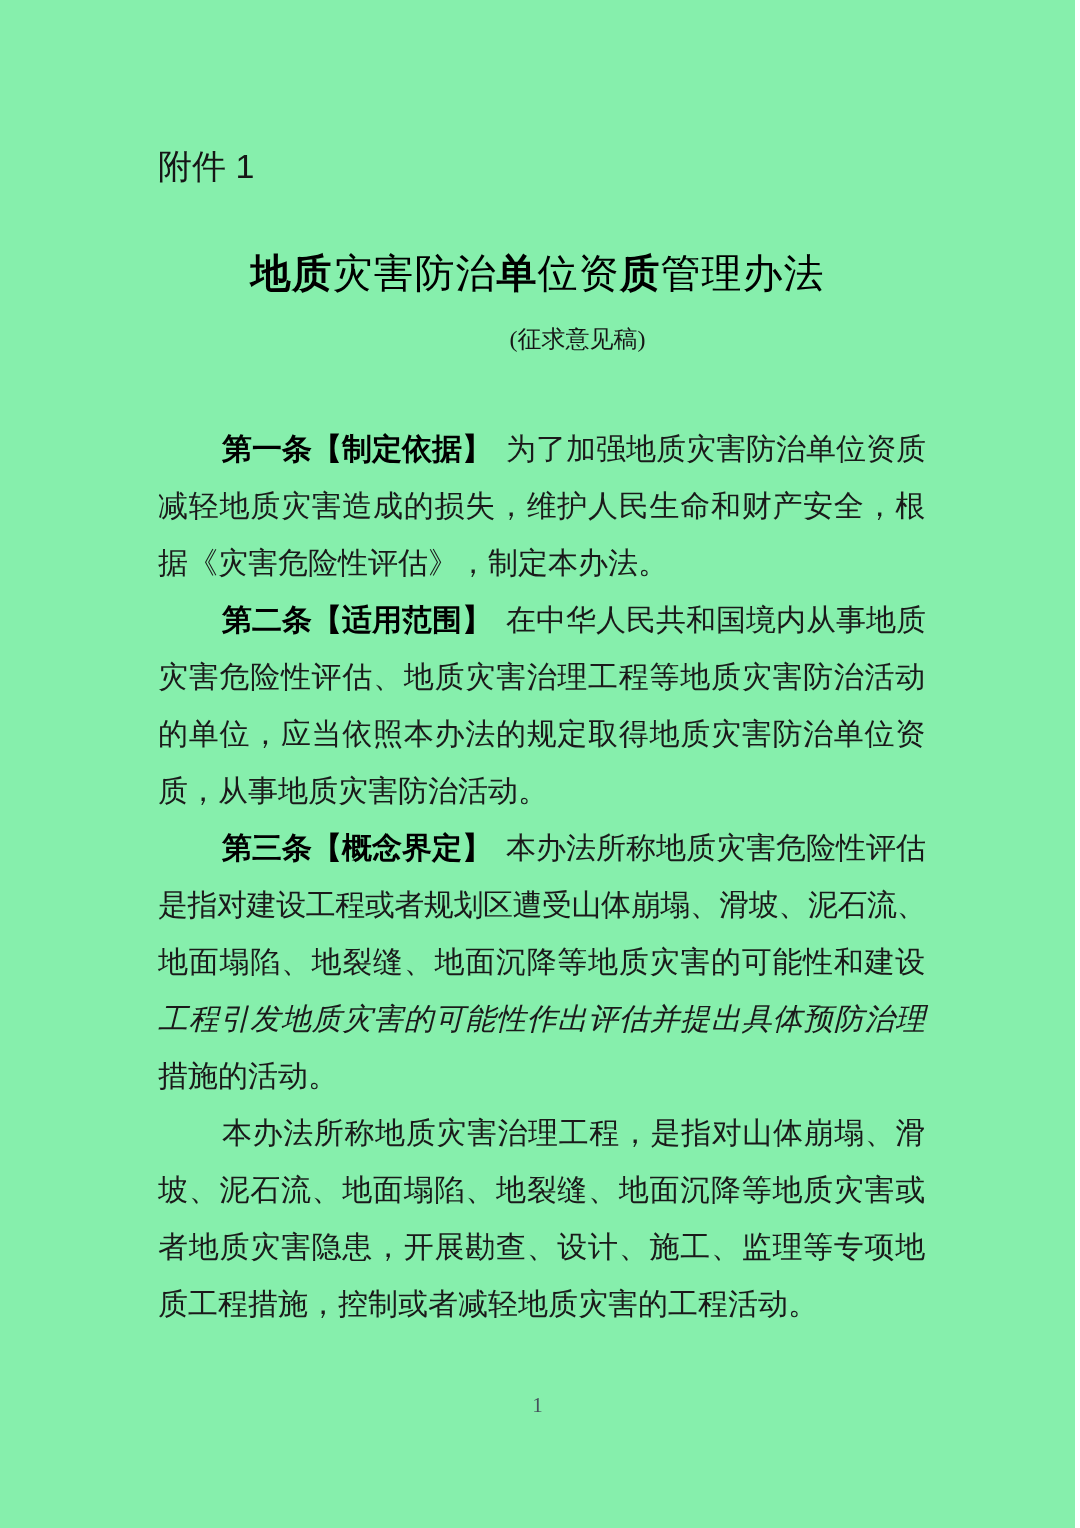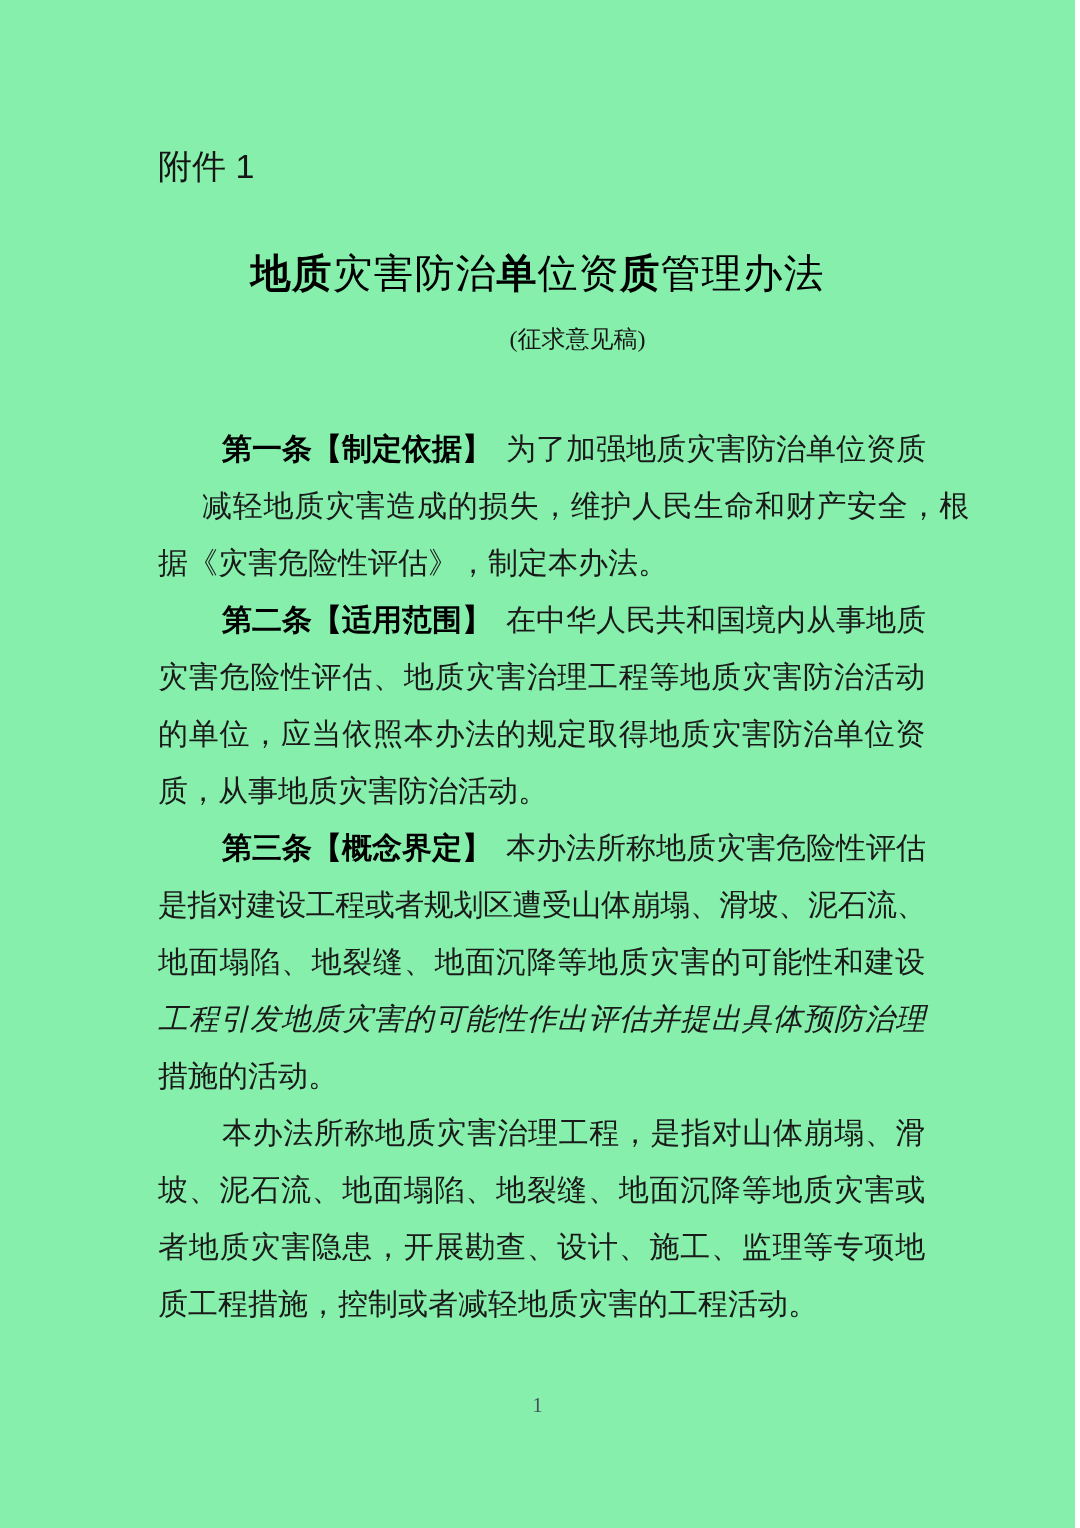--- a/index.html
+++ b/index.html
@@ -43,21 +43,21 @@
 
 <div class="page">
   <div class="attachment">附件 1</div>
 
   <h1 class="title"><span class="seg-bold">地质</span><span>灾害防治</span><span class="seg-bold">单</span><span>位资</span><span class="seg-bold">质</span><span>管理办法</span></h1>
 
   <div class="subtitle">(征求意见稿)</div>
 
   <div class="body-text" id="articles">
       <div class="para-line line-first" style="letter-spacing: 0px;"><span class="line-inner"><span class="article-heading">第一条【制定依据】</span><span class="heading-gap"></span>为了加强地质灾害防治单位资质</span></div>
-      <div class="para-line" style="letter-spacing: 0.72px; margin-left: 44px;"><span class="line-inner">减轻地质灾害造成的损失，维护人民生命和财产安全，根</span></div>
+      <div class="para-line" style="letter-spacing: 0.72px;"><span class="line-inner">减轻地质灾害造成的损失，维护人民生命和财产安全，根</span></div>
       <div class="para-line line-last"><span class="line-inner">据《灾害危险性评估》，制定本办法。</span></div>
       <div class="para-line line-first" style="letter-spacing: 0px;"><span class="line-inner"><span class="article-heading">第二条【适用范围】</span><span class="heading-gap"></span>在中华人民共和国境内从事地质</span></div>
       <div class="para-line" style="letter-spacing: 0.72px;"><span class="line-inner">灾害危险性评估、地质灾害治理工程等地质灾害防治活动</span></div>
       <div class="para-line" style="letter-spacing: 0.72px;"><span class="line-inner">的单位，应当依照本办法的规定取得地质灾害防治单位资</span></div>
       <div class="para-line line-last"><span class="line-inner">质，从事地质灾害防治活动。</span></div>
       <div class="para-line line-first" style="letter-spacing: 0px;"><span class="line-inner"><span class="article-heading">第三条【概念界定】</span><span class="heading-gap"></span>本办法所称地质灾害危险性评估</span></div>
       <div class="para-line" style="letter-spacing: -0.46px;"><span class="line-inner">是指对建设工程或者规划区遭受山体崩塌、滑坡、泥石流、</span></div>
       <div class="para-line" style="letter-spacing: 0.72px;"><span class="line-inner">地面塌陷、地裂缝、地面沉降等地质灾害的可能性和建设</span></div>
       <div class="para-line" style="letter-spacing: 0.72px; font-style: italic;"><span class="line-inner">工程引发地质灾害的可能性作出评估并提出具体预防治理</span></div>
       <div class="para-line line-last"><span class="line-inner">措施的活动。</span></div>

